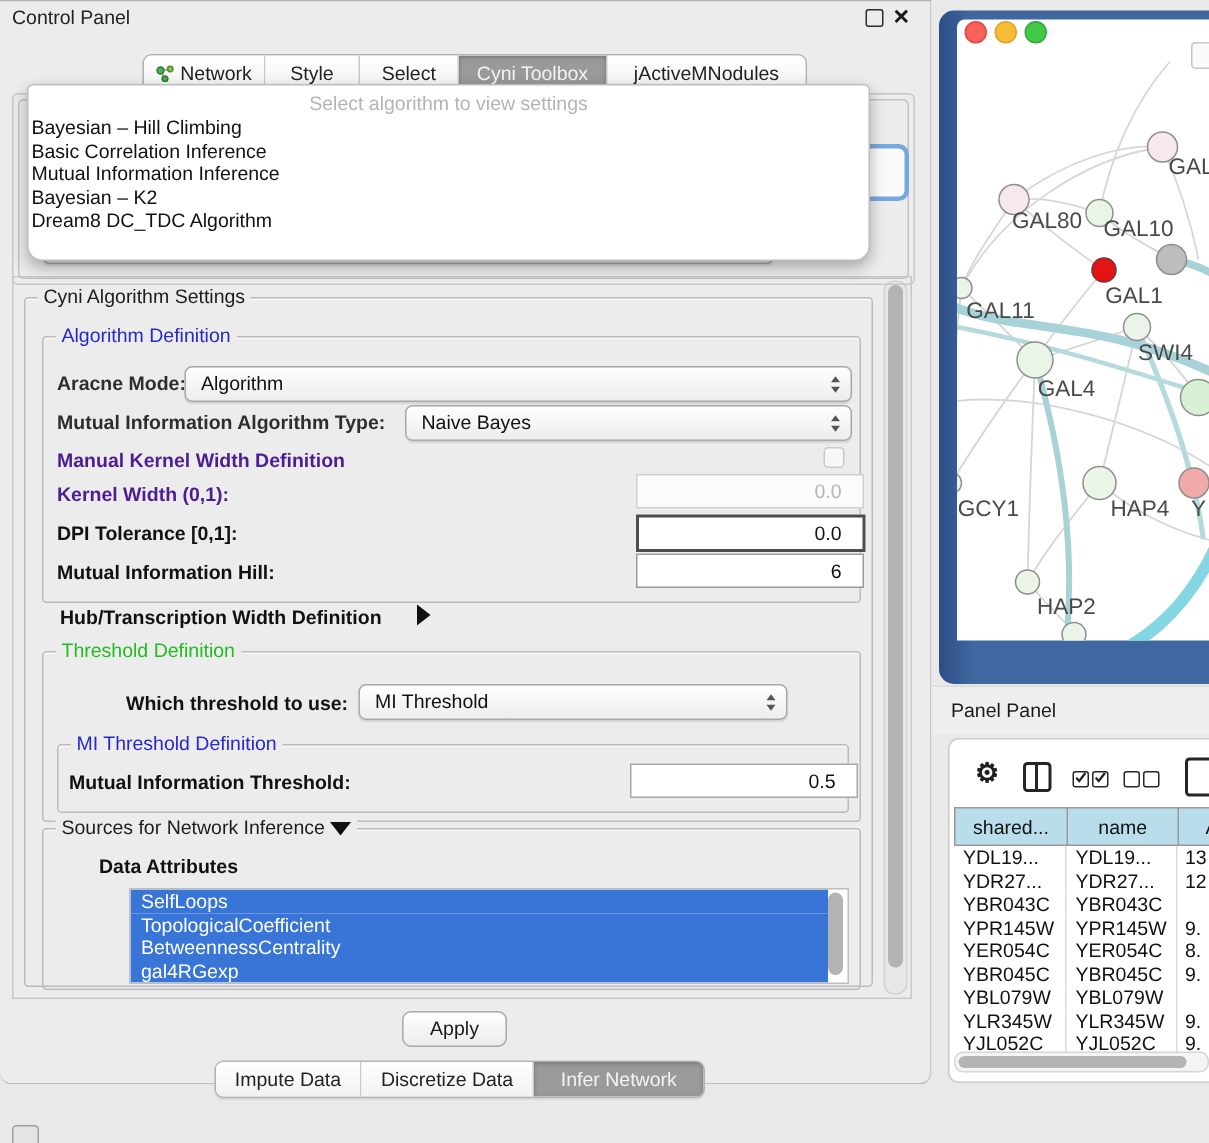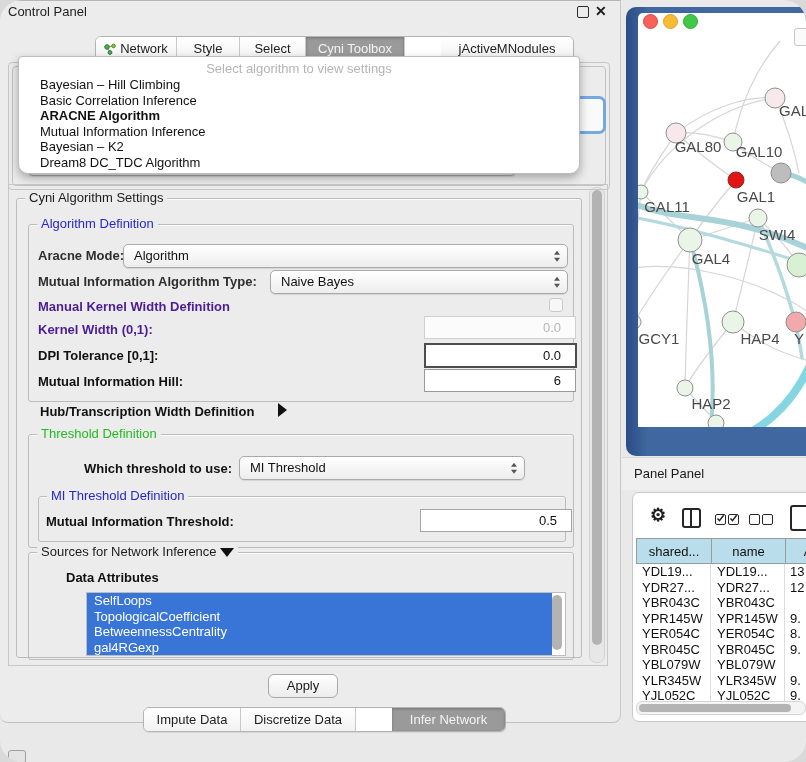--- a/index.html
+++ b/index.html
@@ -1,37 +1,37 @@
 <!DOCTYPE html>
 <html><head>
 <meta charset="utf-8">
 <style>
   html,body{margin:0;padding:0;background:#d9d9d9;}
   .stage{position:relative;width:806px;height:762px;background:#e9e9e9;overflow:hidden;
-         font-family:"Liberation Sans",sans-serif;font-size:13px;color:#1c1c1c;border-radius:22px;}
+         font-family:"Liberation Sans",sans-serif;font-size:13px;color:#1c1c1c;}
   .abs{position:absolute;}
   
   .cpanel{position:absolute;left:0;top:10;width:620px;height:721px;background:#ececec;
           border-top:1px solid #b5b5b5;border-right:1px solid #c9c9c9;border-bottom:1px solid #c0c0c0;
           border-radius:0 0 8px 8px;}
   .titlebar-text{position:absolute;left:8px;top:0;line-height:22px;color:#222;}
   .float-btn{position:absolute;left:577px;top:5px;width:10px;height:10px;border:1.7px solid #2b2b2b;border-radius:2px;}
   .close-btn{position:absolute;left:595px;top:1px;font-size:14px;font-weight:bold;color:#1a1a1a;line-height:18px;}
   
   .segbar{position:absolute;display:flex;height:23px;background:#fff;border:1px solid #b3b3b3;border-radius:6px;overflow:hidden;
           box-shadow:0 1px 1px rgba(0,0,0,.08);}
   .seg{display:flex;align-items:center;justify-content:center;gap:4px;line-height:23px;border-right:1px solid #c9c9c9;
        background:linear-gradient(#ffffff,#f2f2f2);color:#222;}
-  .seg:last-child{border-right:none;margin-left:36px;}
+  .seg:last-child{border-right:none;}
   .seg.sel{background:#9a9a9a;color:#f4f4f4;box-shadow:inset 0 1px 3px rgba(0,0,0,.25);}
   
   .popup{position:absolute;left:18px;top:56px;width:560px;height:116px;background:#fff;border:1px solid #bdbdbd;
          border-radius:4px 4px 10px 10px;box-shadow:0 4px 10px rgba(0,0,0,.3);z-index:40;}
   .popup .ph{margin-top:3px;text-align:center;color:#b4b4b4;line-height:17px;}
-  .popup .opt{height:15.5px;line-height:15.5px;padding-left:21px;color:#111;white-space:nowrap;}
+  .popup .opt{height:15.5px;line-height:15.5px;padding-left:2px;color:#111;white-space:nowrap;}
   .popup .opt.b{font-weight:bold;}
   
   .gbox{position:absolute;border:1px solid #bcbcbc;border-radius:3px;
         box-shadow:inset 0 1px 0 rgba(255,255,255,.8);}
   .gtitle{position:absolute;top:-9px;left:8px;background:#ececec;padding:0 4px;line-height:16px;white-space:nowrap;}
   .lbl{position:absolute;font-weight:bold;color:#2e2e2e;white-space:nowrap;}
   .lbl.dis{color:#4c1d95;}
   .combo{position:absolute;height:22px;background:linear-gradient(#ffffff,#ededed);border:1px solid #a9a9a9;
          border-radius:5px;box-shadow:0 1px 1px rgba(0,0,0,.1);}
   .combo .val{position:absolute;left:10px;top:0;line-height:22px;color:#111;}
@@ -118,21 +118,20 @@
   <div class="abs" style="left:572px;top:96px;width:28px;height:32px;border:3px solid #76a8e0;border-radius:7px;background:#fafafa;z-index:6;"></div>
   <div class="combo" style="left:28px;top:152px;width:486px;z-index:5;">
     <span class="val" style="color:#c0c0c0;">galFiltered.sif default node</span>
   </div>
 
   <div class="popup">
     <div class="ph">Select algorithm to view settings</div>
     <div id="dropdown-options">
         <div class="opt">Bayesian – Hill Climbing</div>
         <div class="opt">Basic Correlation Inference</div>
-        <div class="opt b">ARACNE Algorithm</div>
         <div class="opt">Mutual Information Inference</div>
         <div class="opt">Bayesian – K2</div>
         <div class="opt">Dream8 DC_TDC Algorithm</div>
       </div>
   </div>
 
   <div class="abs" style="left:8px;top:184px;width:598px;height:480px;background:#ececec;border:1px solid #c8c8c8;"></div>
   <div class="vtrack" style="left:589px;top:187px;width:14px;height:474px;">
     <div class="vthumb" style="left:1.5px;top:2px;width:10px;height:455px;"></div>
   </div>

